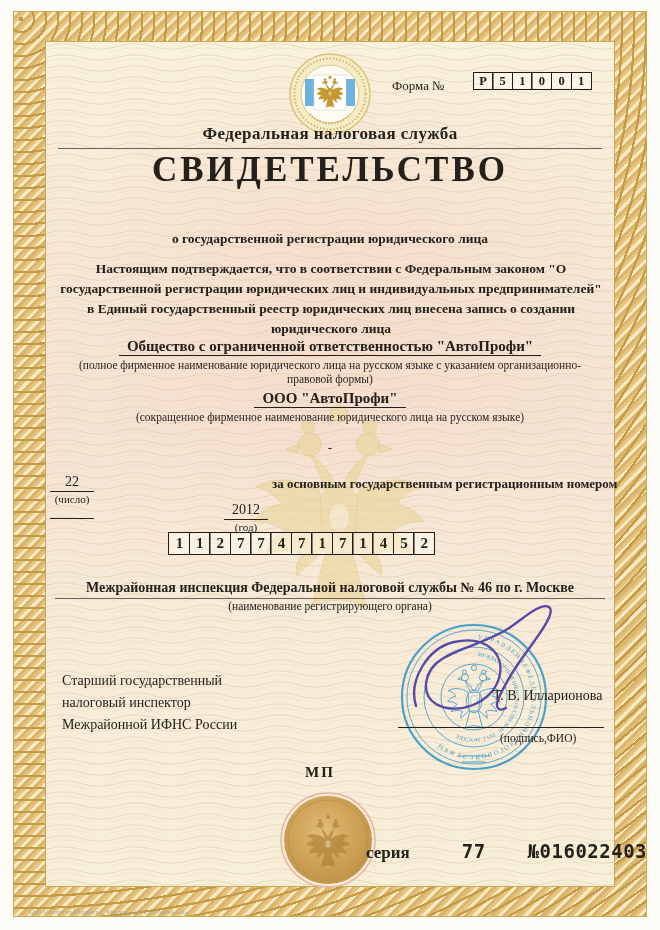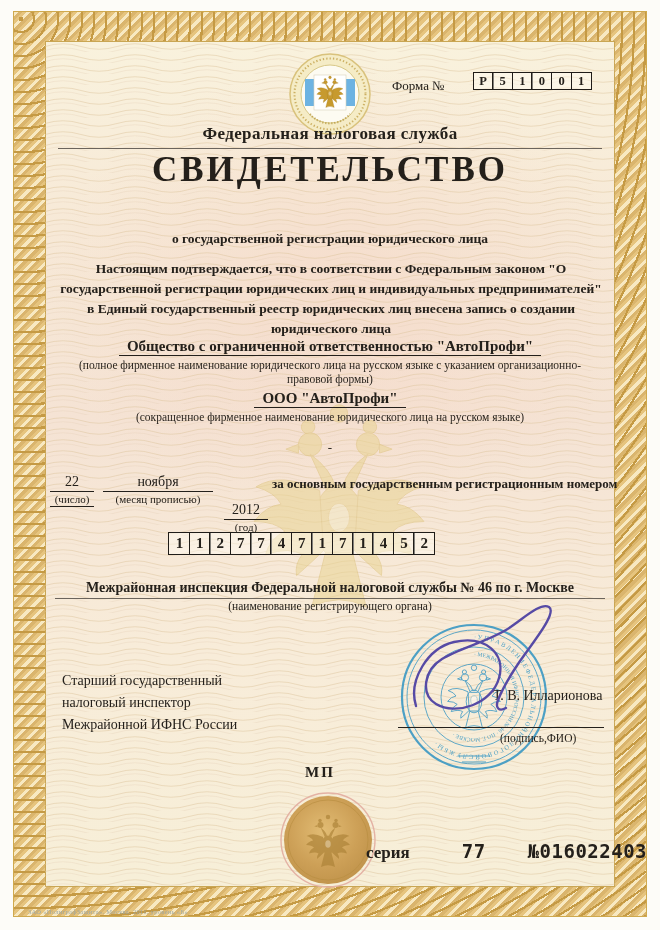--- a/index.html
+++ b/index.html
@@ -38,21 +38,21 @@
   .name-u{border-bottom:1px solid #24201b;padding:0 8px 1px;}
   .fullname{top:338px;font-size:15px;font-weight:bold;}
   .cap{font-size:11.5px;line-height:14px;color:#2a251f;}
   .cap1{top:358px;left:65px;width:530px;text-align:center;position:absolute;z-index:4;}
   .shortname{top:390px;font-size:15px;font-weight:bold;}
   .cap2{top:410px;left:65px;width:530px;text-align:center;position:absolute;z-index:4;}
   .dash{top:440px;font-size:13px;}
   .field{position:absolute;z-index:4;text-align:center;font-size:14px;}
   .field .val{display:block;border-bottom:1px solid #24201b;padding-bottom:1px;}
   .field .fc{display:block;font-size:11px;padding-top:1px;}
-  .fc-u{border-bottom:1px solid #24201b;padding-bottom:1px;}
+  .fc-u{border-bottom:1px solid #24201b;padding-bottom:13px;}
   .datesuffix{top:476px;left:272px;font-size:13px;font-weight:bold;white-space:nowrap;z-index:4;position:absolute;}
   .boxesrow{position:absolute;display:flex;z-index:4;}
   .cellbig{width:20px;height:21px;border:1.6px solid #1f1c18;margin-left:-1.6px;display:flex;align-items:center;justify-content:center;font-size:15px;font-weight:bold;background:rgba(255,253,244,.45);}
   .cellsm{width:19px;height:16px;border:1.4px solid #1f1c18;margin-left:-1.4px;display:flex;align-items:center;justify-content:center;font-size:12.5px;font-weight:bold;background:rgba(255,253,244,.45);}
   .formlabel{top:78px;left:392px;font-size:13px;z-index:4;position:absolute;}
   .authority{top:580px;font-size:14px;font-weight:bold;}
   .authcap{top:600px;font-size:11.5px;}
   .position{top:670px;left:62px;width:240px;font-size:14px;line-height:22px;z-index:4;position:absolute;}
   .officialname{top:688px;left:493px;font-size:14px;z-index:6;position:absolute;white-space:nowrap;}
   .signline{top:727px;left:398px;width:206px;border-top:1.4px solid #24201b;z-index:6;position:absolute;}
@@ -142,24 +142,20 @@
   <div class="abs ctr fullname"><span class="name-u">Общество с ограниченной ответственностью "АвтоПрофи"</span></div>
   <div class="cap cap1">(полное фирменное наименование юридического лица на русском языке с указанием организационно-правовой формы)</div>
   <div class="abs ctr shortname"><span class="name-u">ООО "АвтоПрофи"</span></div>
   <div class="cap cap2">(сокращенное фирменное наименование юридического лица  на русском языке)</div>
   <div class="abs ctr dash">-</div>
 
   <div class="field" style="left:50px;top:474px;width:44px;">
     <span class="val">22</span>
     <span class="fc fc-u">(число)</span>
   </div>
-  <div class="field" style="left:103px;top:474px;width:110px;">
-    <span class="val">ноября</span>
-    <span class="fc">(месяц прописью)</span>
-  </div>
   <div class="field" style="left:224px;top:502px;width:44px;">
     <span class="val">2012</span>
     <span class="fc">(год)</span>
   </div>
   <div class="datesuffix">за основным государственным регистрационным номером</div>
 
   <div class="boxesrow" style="left:170px;top:532px;">
     <div class="cellbig">1</div>
     <div class="cellbig">1</div>
     <div class="cellbig">2</div>

